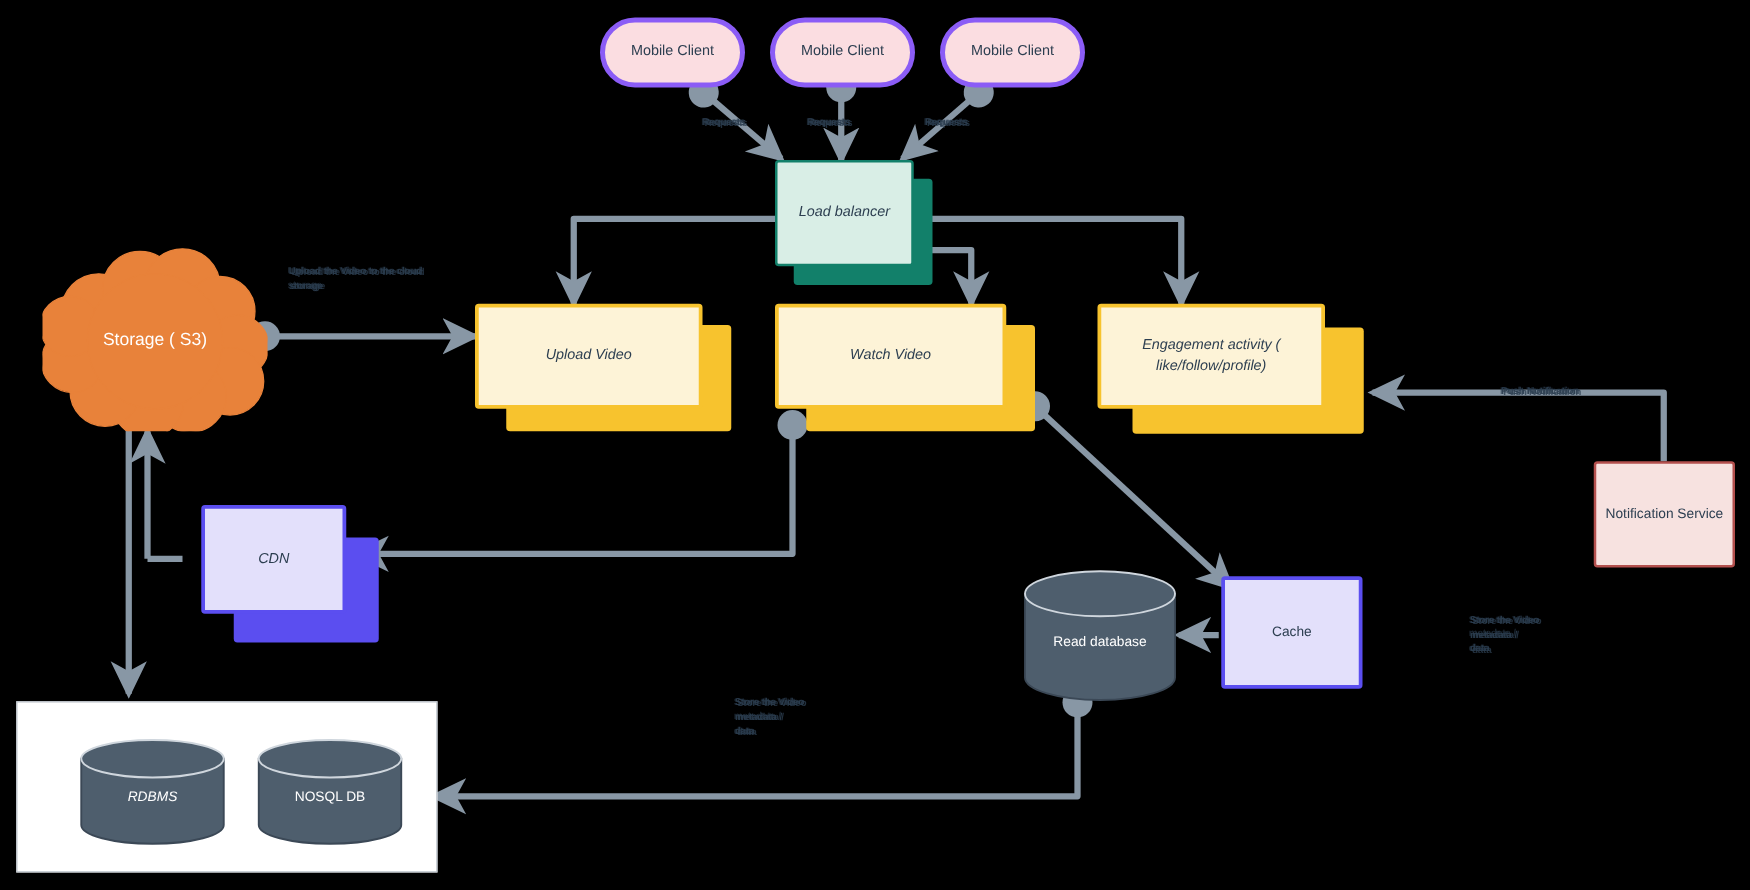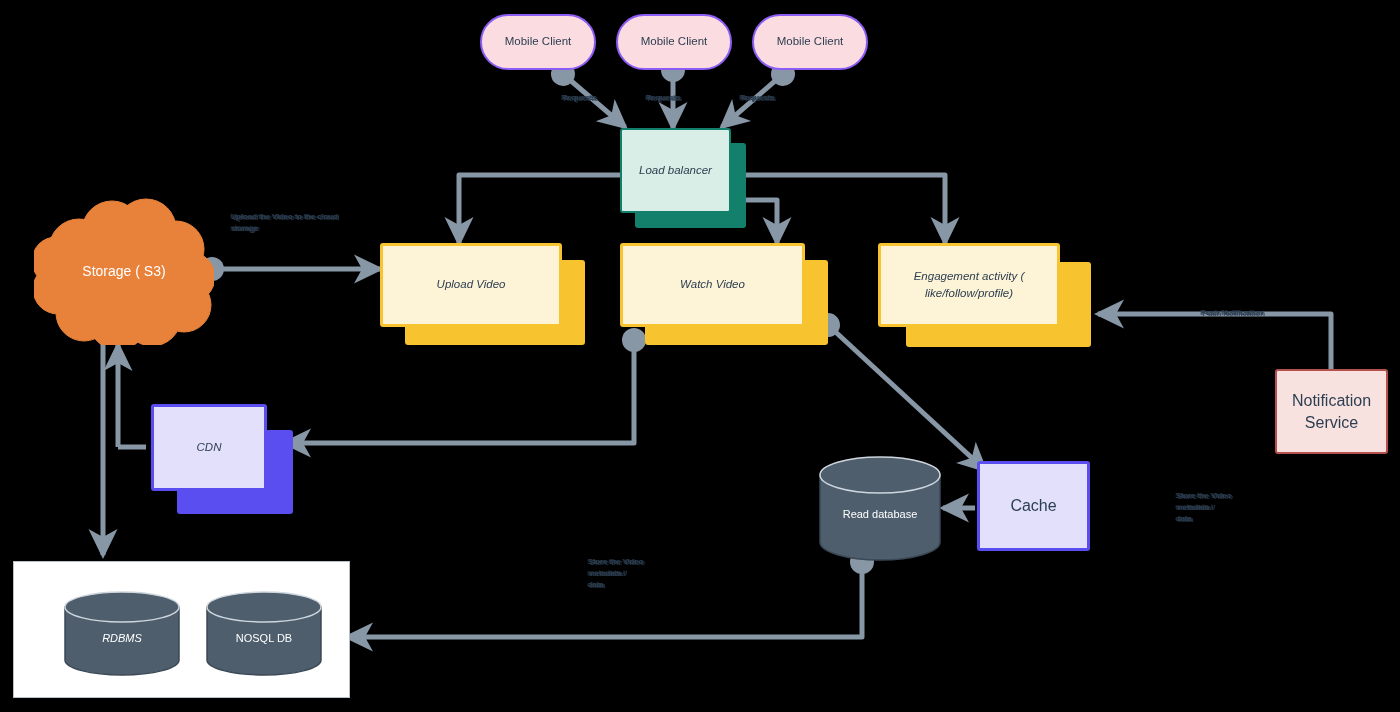--- a/index.html
+++ b/index.html
@@ -8,32 +8,32 @@
     width:1400px;height:712px;overflow:hidden;position:relative;
   }
   #canvas{position:absolute;left:0;top:0;width:1400px;height:712px;}
   svg#wires{position:absolute;left:0;top:0;width:1400px;height:712px;pointer-events:none;}
 
   .node{position:absolute;box-sizing:border-box;display:flex;align-items:center;
         justify-content:center;text-align:center;z-index:5;}
   .node .lbl{position:relative;z-index:3;line-height:1.35;white-space:pre-line;}
 
   
-  .pill{border-radius:40px;background:#fbdde1;border:2px solid #8b5cf6;
+  .pill{border-radius:40px;background:#fbdde1;border:4px solid #8b5cf6;
         color:#2c3e50;font-size:11.5px;}
 
   
   .stack{position:absolute;z-index:4;font-style:italic;}
   .stack .shadow{position:absolute;box-sizing:border-box;border-radius:3px;}
   .stack .face{position:absolute;box-sizing:border-box;border-radius:3px;
                display:flex;align-items:center;justify-content:center;text-align:center;
                color:#2c3e50;font-size:11.5px;line-height:1.5;}
 
   
-  .plain{border-radius:3px;color:#2c3e50;font-size:16px;}
+  .plain{border-radius:3px;color:#2c3e50;font-size:11px;text-align:right;}
 
   
   .cloud{position:absolute;z-index:4;}
   .cloud .ctxt{position:absolute;left:0;right:0;top:50%;transform:translateY(-50%);
                text-align:center;color:#fff;font-size:14px;z-index:3;}
 
   
   .cyl{position:absolute;z-index:4;}
   .cyl .ctxt{position:absolute;left:0;right:0;top:55%;transform:translateY(-50%);
              text-align:center;color:#fff;font-size:11px;z-index:3;}
@@ -146,21 +146,21 @@
           <circle cx="84" cy="124" r="29"></circle>
         <circle cx="50" cy="116" r="28"></circle>
           <circle cx="24" cy="92" r="25"></circle>
         <circle cx="22" cy="64" r="24"></circle>
           <circle cx="90" cy="76" r="54"></circle>
       </g>
     </svg>
     <div class="ctxt">Storage ( S3)</div>
   </div>
 
-  <div class="stack" style="left:151px;top:404px;width:169px;height:110px;">
+  <div class="stack" style="left:161px;top:404px;width:169px;height:110px;">
     <div class="shadow" style="left:26px;top:26px;width:116px;height:84px;background:#5b4ef0;"></div>
     <div class="face" style="left:0;top:0;width:116px;height:87px;background:#e3e0fb;border:3px solid #5b4ef0;">
       <span class="lbl">CDN</span>
     </div>
   </div>
 
   <div class="node plain" style="left:977px;top:461px;width:113px;height:90px;background:#e3e0fb;border:3px solid #5b4ef0;">
     <span class="lbl">Cache</span>
   </div>
 

